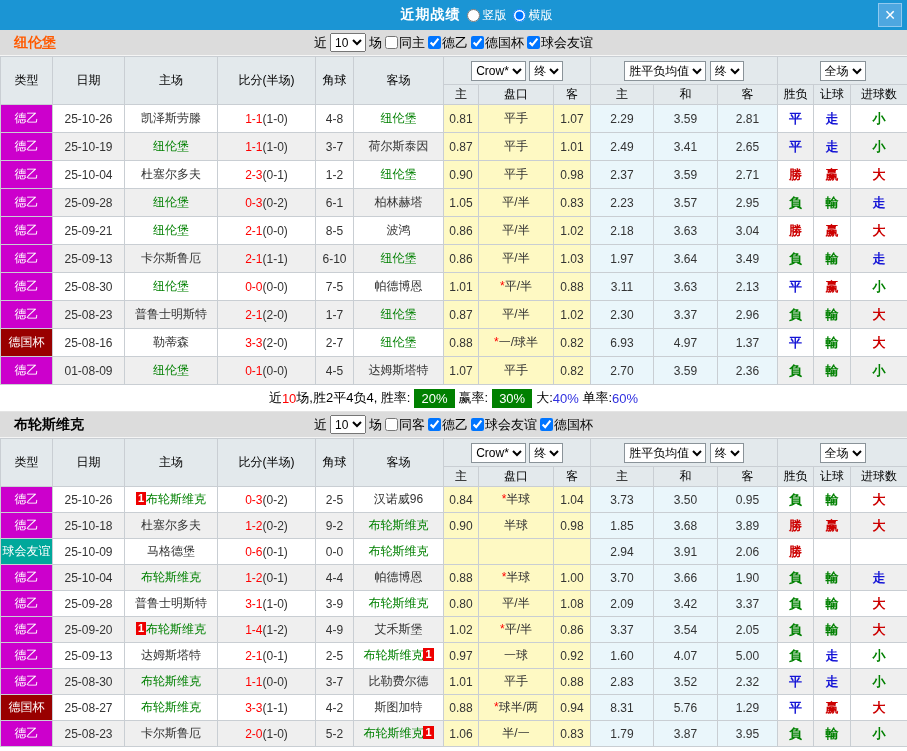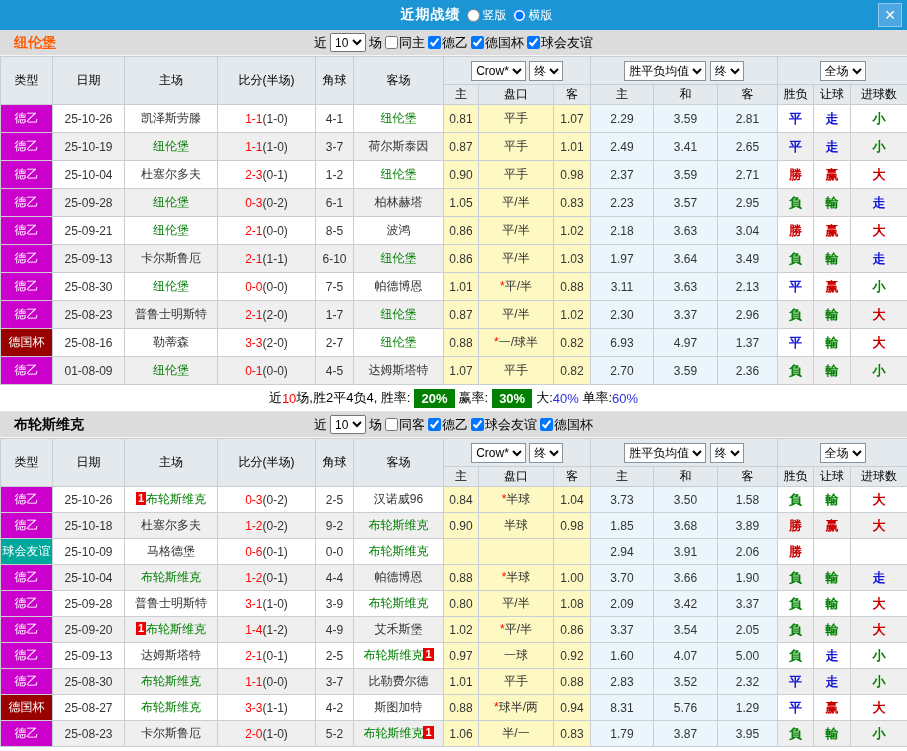--- a/index.html
+++ b/index.html
@@ -54,21 +54,21 @@
   .rc { display:inline-block; background:#ee0000; color:#fff; font-size:11px;
     line-height:13px; padding:0 2px; font-weight:bold; vertical-align:1px; }
   td.res { font-weight:bold; font-size:13px; }
 
   
   .summary { height:27px; background:#fff; display:flex; align-items:center;
     justify-content:center; font-size:13px; color:#000;
     border-bottom:1px solid #e4e4e4; }
   .summary .num-red { color:#ff0000; }
   .summary .num-blue { color:#3030e0; }
-  .badge-green { background:#008000; color:#fff; font-weight:bold;
+  .badge-green { background:#008000; color:#fff; font-weight:normal;
     padding:2px 7px; margin:0 4px; }
 </style>
 </head>
 <body>
 
 <div class="titlebar">
   <span class="title">近期战绩</span>
   <label class="tb-radio">
     <input type="radio" name="layout" style="">
     <span>竖版</span>
@@ -154,21 +154,21 @@
       <th>让球</th>
       <th>进球数</th>
     </tr>
   </thead>
   <tbody id="tbody-0">
       <tr>
         <td class="type-cell type-league">德乙</td>
         <td class="plain">25-10-26</td>
         <td class="plain"><span>凯泽斯劳滕</span></td>
         <td class="plain"><span class="score-main">1-1</span><span class="score-half">(1-0)</span></td>
-        <td class="plain">4-1</td>
+        <td class="plain">4-8</td>
         <td class="plain"><span class="team-green">纽伦堡</span></td>
         <td class="asia">0.81</td>
         <td class="asia"><span>平手</span></td>
         <td class="asia">1.07</td>
         <td class="euro">2.29</td>
         <td class="euro">3.59</td>
         <td class="euro">2.81</td>
         <td class="plain res" style="color: rgb(21, 21, 214);">平</td>
         <td class="plain res" style="color: rgb(21, 21, 214);">走</td>
         <td class="plain res" style="color: rgb(0, 128, 0);">小</td>
@@ -424,21 +424,21 @@
         <td class="plain">25-10-26</td>
         <td class="plain"><span class="rc">1</span><span class="team-green">布轮斯维克</span></td>
         <td class="plain"><span class="score-main">0-3</span><span class="score-half">(0-2)</span></td>
         <td class="plain">2-5</td>
         <td class="plain"><span>汉诺威96</span></td>
         <td class="asia">0.84</td>
         <td class="asia"><span class="star">*</span><span>半球</span></td>
         <td class="asia">1.04</td>
         <td class="euro">3.73</td>
         <td class="euro">3.50</td>
-        <td class="euro">1.58</td>
+        <td class="euro">0.95</td>
         <td class="plain res" style="color: rgb(0, 128, 0);">負</td>
         <td class="plain res" style="color: rgb(0, 128, 0);">輸</td>
         <td class="plain res" style="color: rgb(204, 0, 0);">大</td>
       </tr>
       <tr>
         <td class="type-cell type-league">德乙</td>
         <td class="plain">25-10-18</td>
         <td class="plain"><span>杜塞尔多夫</span></td>
         <td class="plain"><span class="score-main">1-2</span><span class="score-half">(0-2)</span></td>
         <td class="plain">9-2</td>

